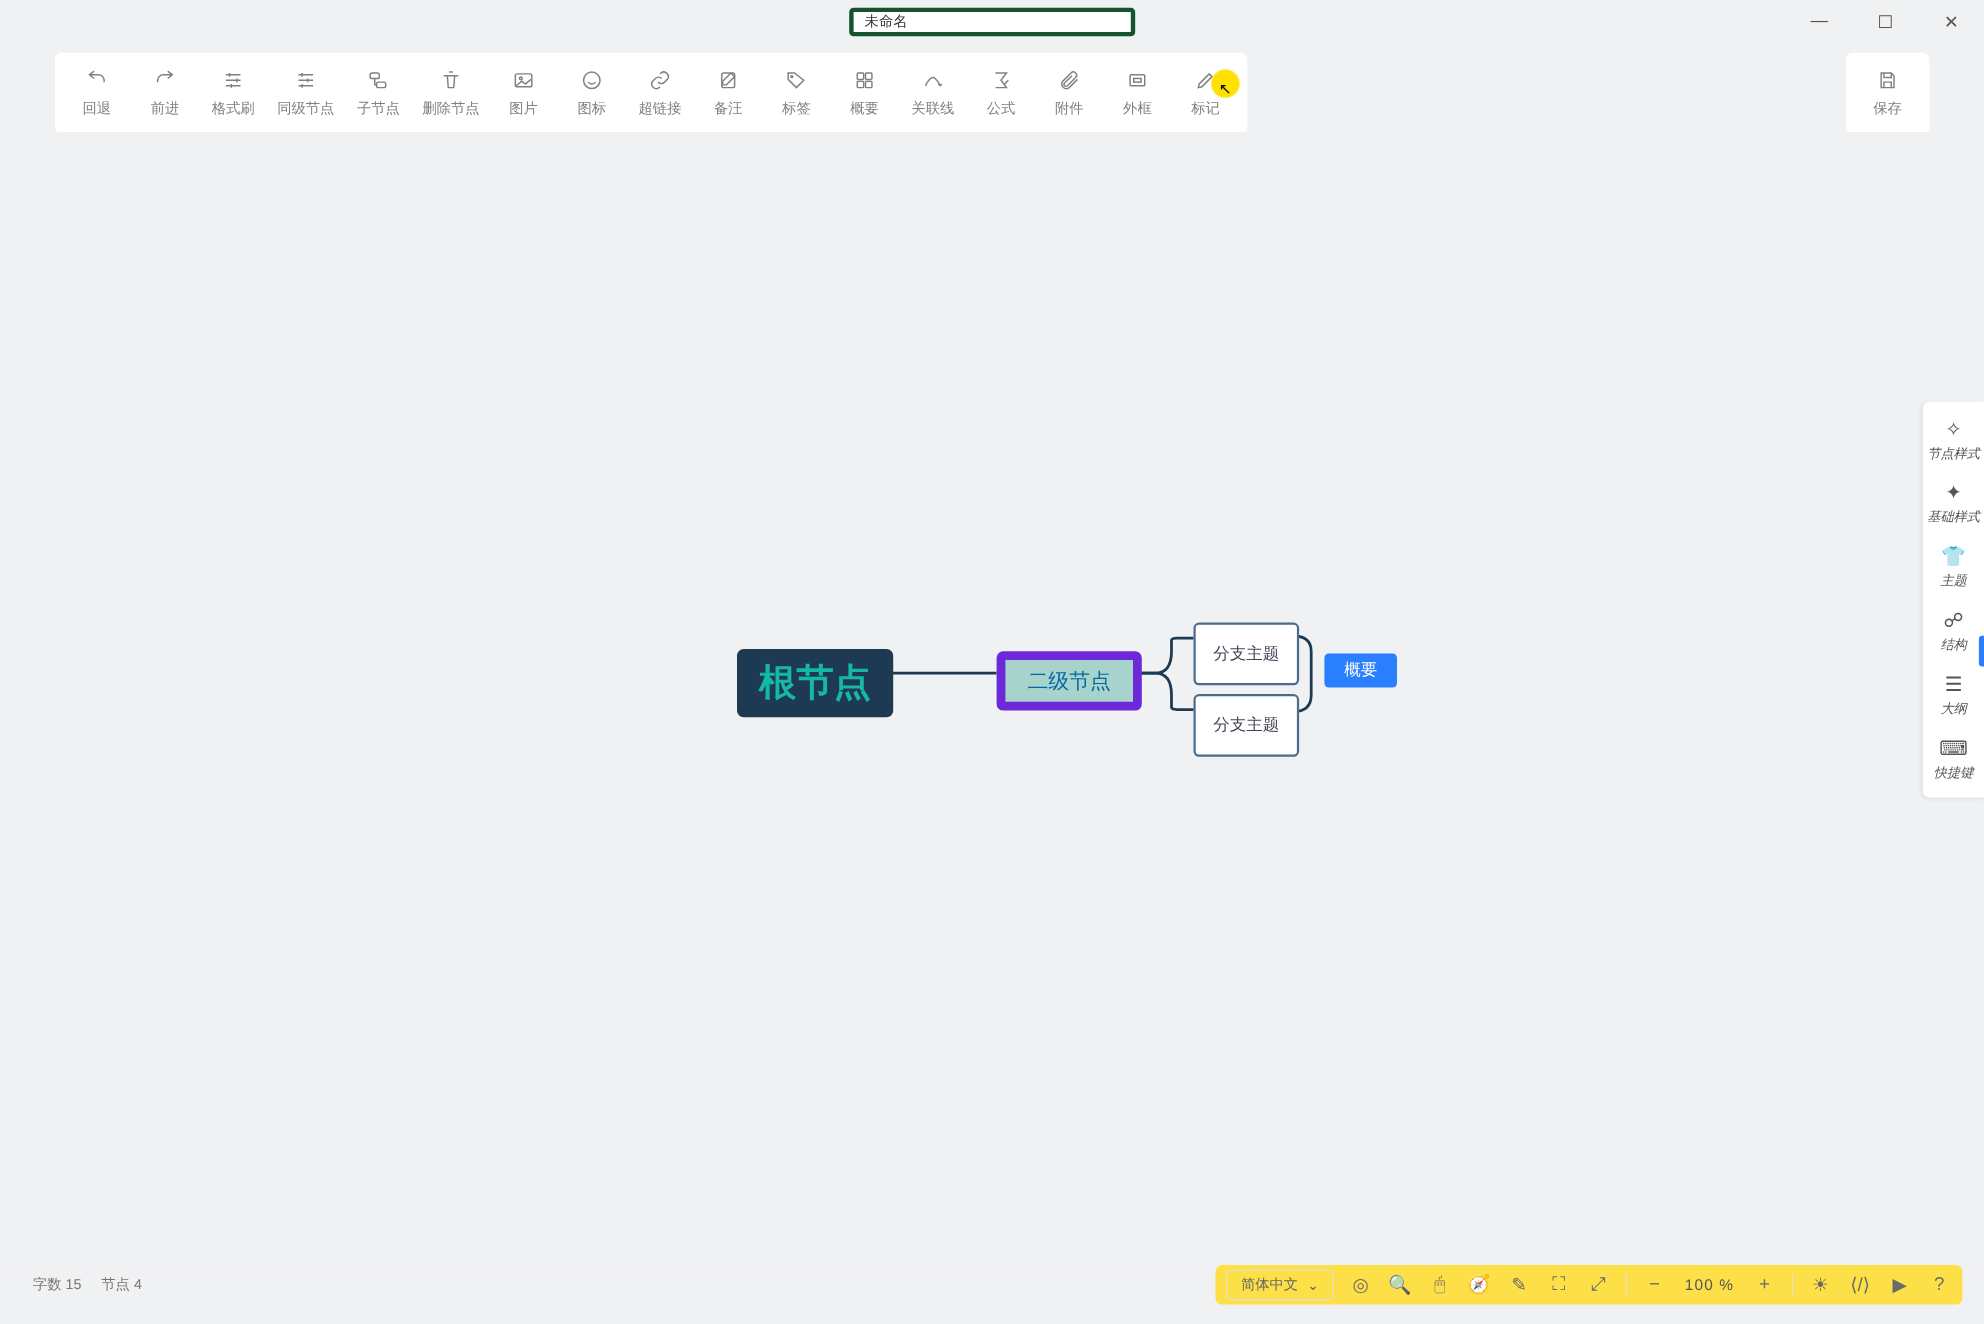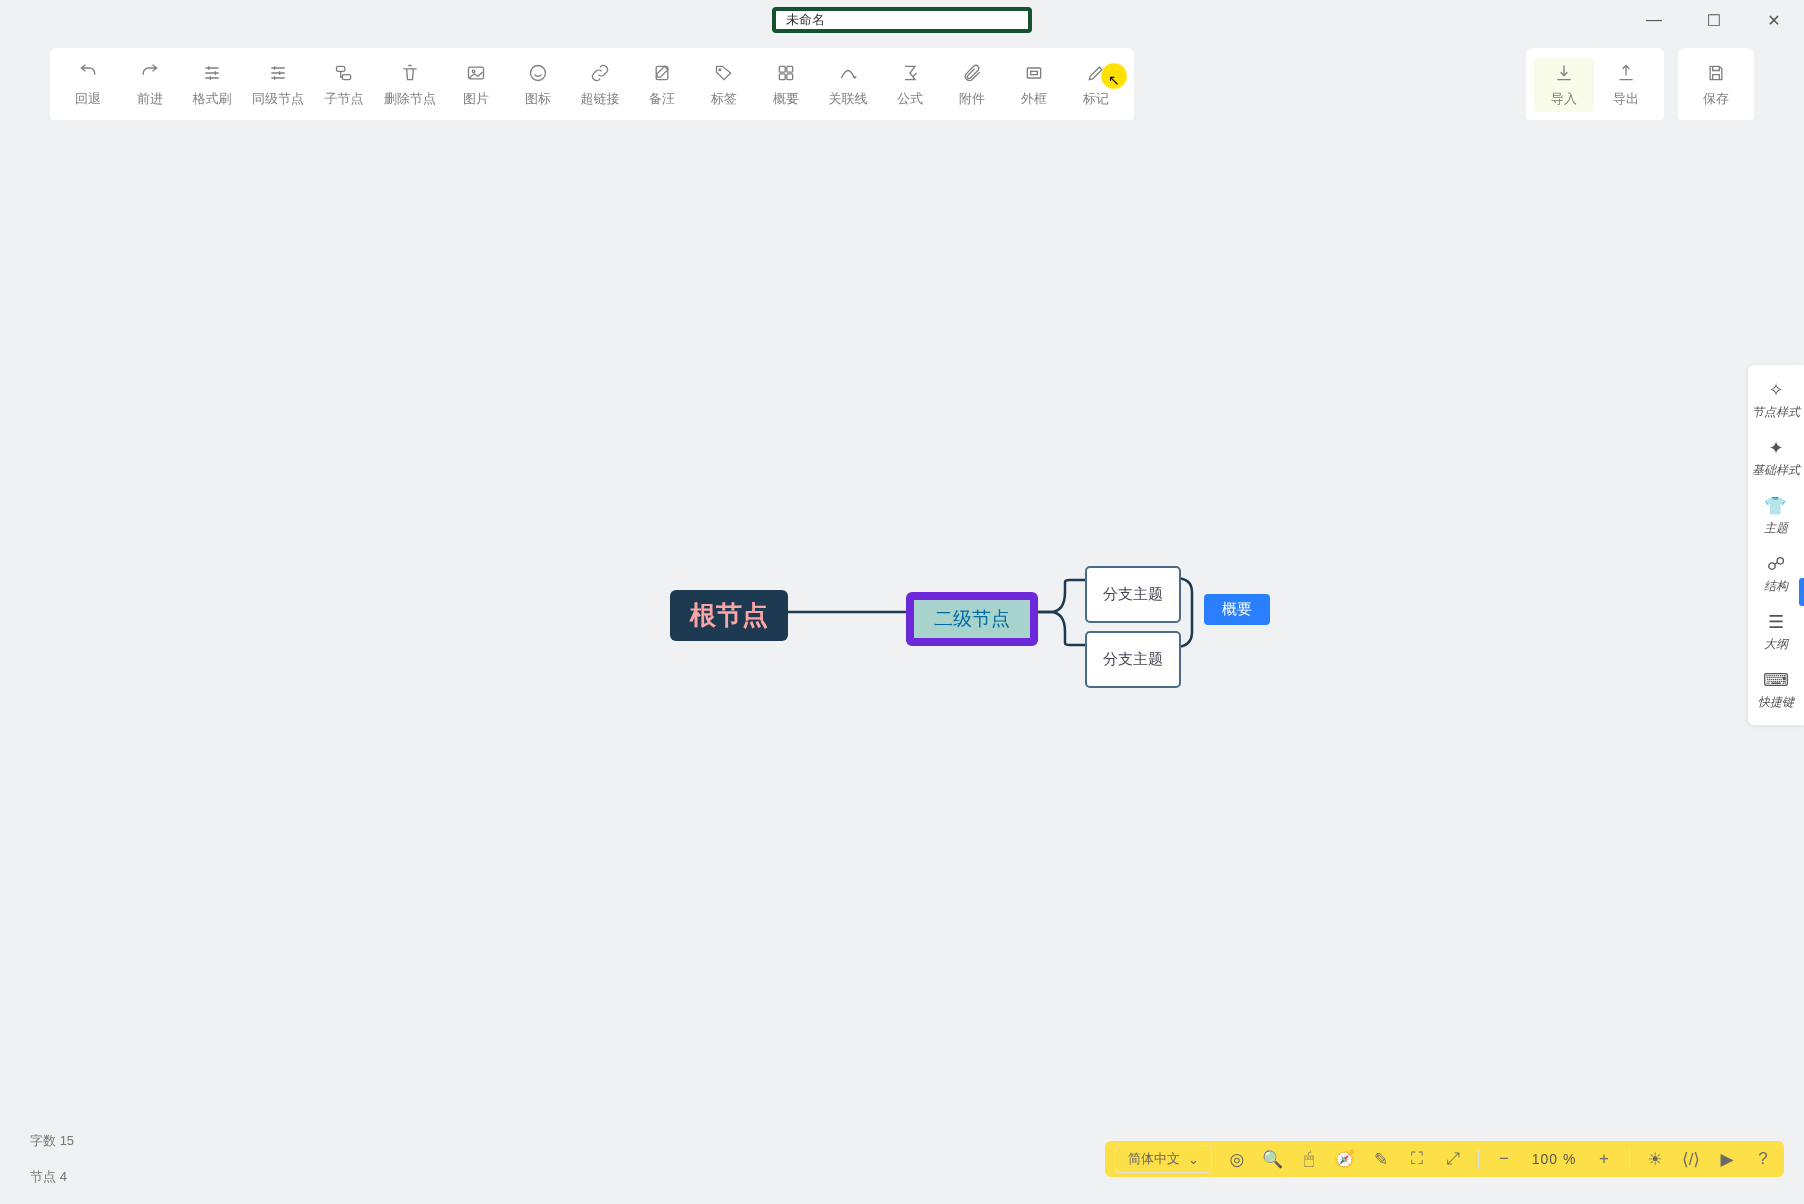--- a/index.html
+++ b/index.html
@@ -22,40 +22,40 @@
 .tbtn.active { background: #f7fbe8; }
 .toolbar-right { margin-left: auto; display: flex; gap: 14px; }
 
 
 .cursor-mark { position: absolute; left: 1100px; top: 62px; width: 28px; height: 28px; background: radial-gradient(circle, #ffe000 60%, rgba(255,224,0,0) 70%); border-radius: 50%; z-index: 10; pointer-events:none;}
 .cursor-arrow { position:absolute; left: 8px; top: 10px; font-size:14px; color:#000; }
 
 
 .canvas { position: absolute; left: 0; right: 0; top: 120px; bottom: 50px; background: #f0f1f2; }
 
-.node-root { position: absolute; left: 670px; top: 470px; background: #1e3a52; color: #fca5a5; font-size: 26px; font-weight: bold; padding: 8px 20px; border-radius: 6px; text-align: center; }
+.node-root { position: absolute; left: 670px; top: 470px; background: #1e3a52; color: #14b8a6; font-size: 34px; font-weight: bold; padding: 8px 20px; border-radius: 6px; text-align: center; }
 .node-l2 { position: absolute; left: 906px; top: 472px; background: #a8d3cd; color: #0369a1; border: 8px solid #6d28d9; font-size: 19px; font-weight: 500; padding: 6px 20px; border-radius: 6px; }
 .node-branch { position: absolute; background: #fff; color: #445; border: 2px solid #4a6b8a; font-size: 15px; padding: 17px 16px; border-radius: 5px; }
 .node-branch.b1 { left: 1085px; top: 446px; }
 .node-branch.b2 { left: 1085px; top: 511px; }
 .summary-node { position:absolute; left: 1204px; top: 474px; background: #2a7fff; color:#fff; font-size:15px; padding: 6px 18px; border-radius: 4px; }
 
 svg.connectors { position: absolute; left:0; top:0; width:100%; height:100%; pointer-events:none; }
 svg.connectors path, svg.connectors line { stroke: #1e3a52; stroke-width: 2.5; fill: none; }
 
 
 .right-panel { position: absolute; right: 0; top: 365px; background: #fff; border-radius: 6px 0 0 6px; box-shadow: -1px 1px 4px rgba(0,0,0,0.08); padding: 8px 0; display: flex; flex-direction: column; gap: 4px; width: 56px; z-index: 5; }
 .rp-item { display: flex; flex-direction: column; align-items: center; gap: 3px; padding: 6px 0; cursor: pointer; }
 .rp-item .icon { font-size: 18px; color: #555; }
 .rp-item .label { font-size: 12px; color: #555; font-style: italic; }
 .rp-indicator { position:absolute; right:0; top: 578px; width: 5px; height: 28px; background:#2a7fff; border-radius: 3px 0 0 3px; z-index:6;}
 
 
 .bottombar { position: absolute; bottom: 18px; left: 30px; right: 20px; display: flex; align-items: center; gap: 18px; }
-.status-text { font-size: 13px; color: #777; display: flex; gap: 18px; flex-direction: column; }
+.status-text { font-size: 13px; color: #777; display: flex; gap: 18px; }
 .bottom-tools { margin-left: auto; background: #fde047; border-radius: 6px; padding: 4px 10px; display: flex; align-items: center; gap: 14px; }
 .lang-select { border: 1px solid #e0e0e0; border-radius: 4px; padding: 4px 12px; font-size: 13px; color: #666; display: flex; align-items: center; gap: 8px; cursor:pointer; }
 .bt-icon { font-size: 17px; color: #6a6a6a; cursor:pointer; display:flex; align-items:center; justify-content:center; width:22px; height:22px;}
 .zoom-text { font-size: 14px; color: #555; letter-spacing: 1px; min-width:50px; text-align:center;}
 .divider { width:1px; height:20px; background:#e0e0e0; }
 </style>
 </head>
 <body>
 
 <div class="titlebar">
@@ -211,38 +211,20 @@
     <div class="tbtn">
         <span class="icon">
           <svg viewBox="0 0 24 24">
             <path d="M4 20l4-1 11-11-3-3L5 16z"></path>
           </svg>
         </span>
         <span class="label">标记</span>
       </div>
   </div>
   <div class="toolbar-right">
-    <div class="toolbar-group">
-      <div class="tbtn active">
-          <span class="icon">
-            <svg viewBox="0 0 24 24">
-              <path d="M12 3v12m-4-4l4 4 4-4M4 20h16"></path>
-            </svg>
-          </span>
-          <span class="label">导入</span>
-        </div>
-      <div class="tbtn">
-          <span class="icon">
-            <svg viewBox="0 0 24 24">
-              <path d="M12 15V3m-4 4l4-4 4 4M4 20h16"></path>
-            </svg>
-          </span>
-          <span class="label">导出</span>
-        </div>
-    </div>
     <div class="toolbar-group">
       <div class="tbtn">
           <span class="icon">
             <svg viewBox="0 0 24 24">
               <path d="M5 4h11l3 3v13H5zM8 4v5h8V4M8 20v-6h8v6"></path>
             </svg>
           </span>
           <span class="label">保存</span>
         </div>
     </div>

